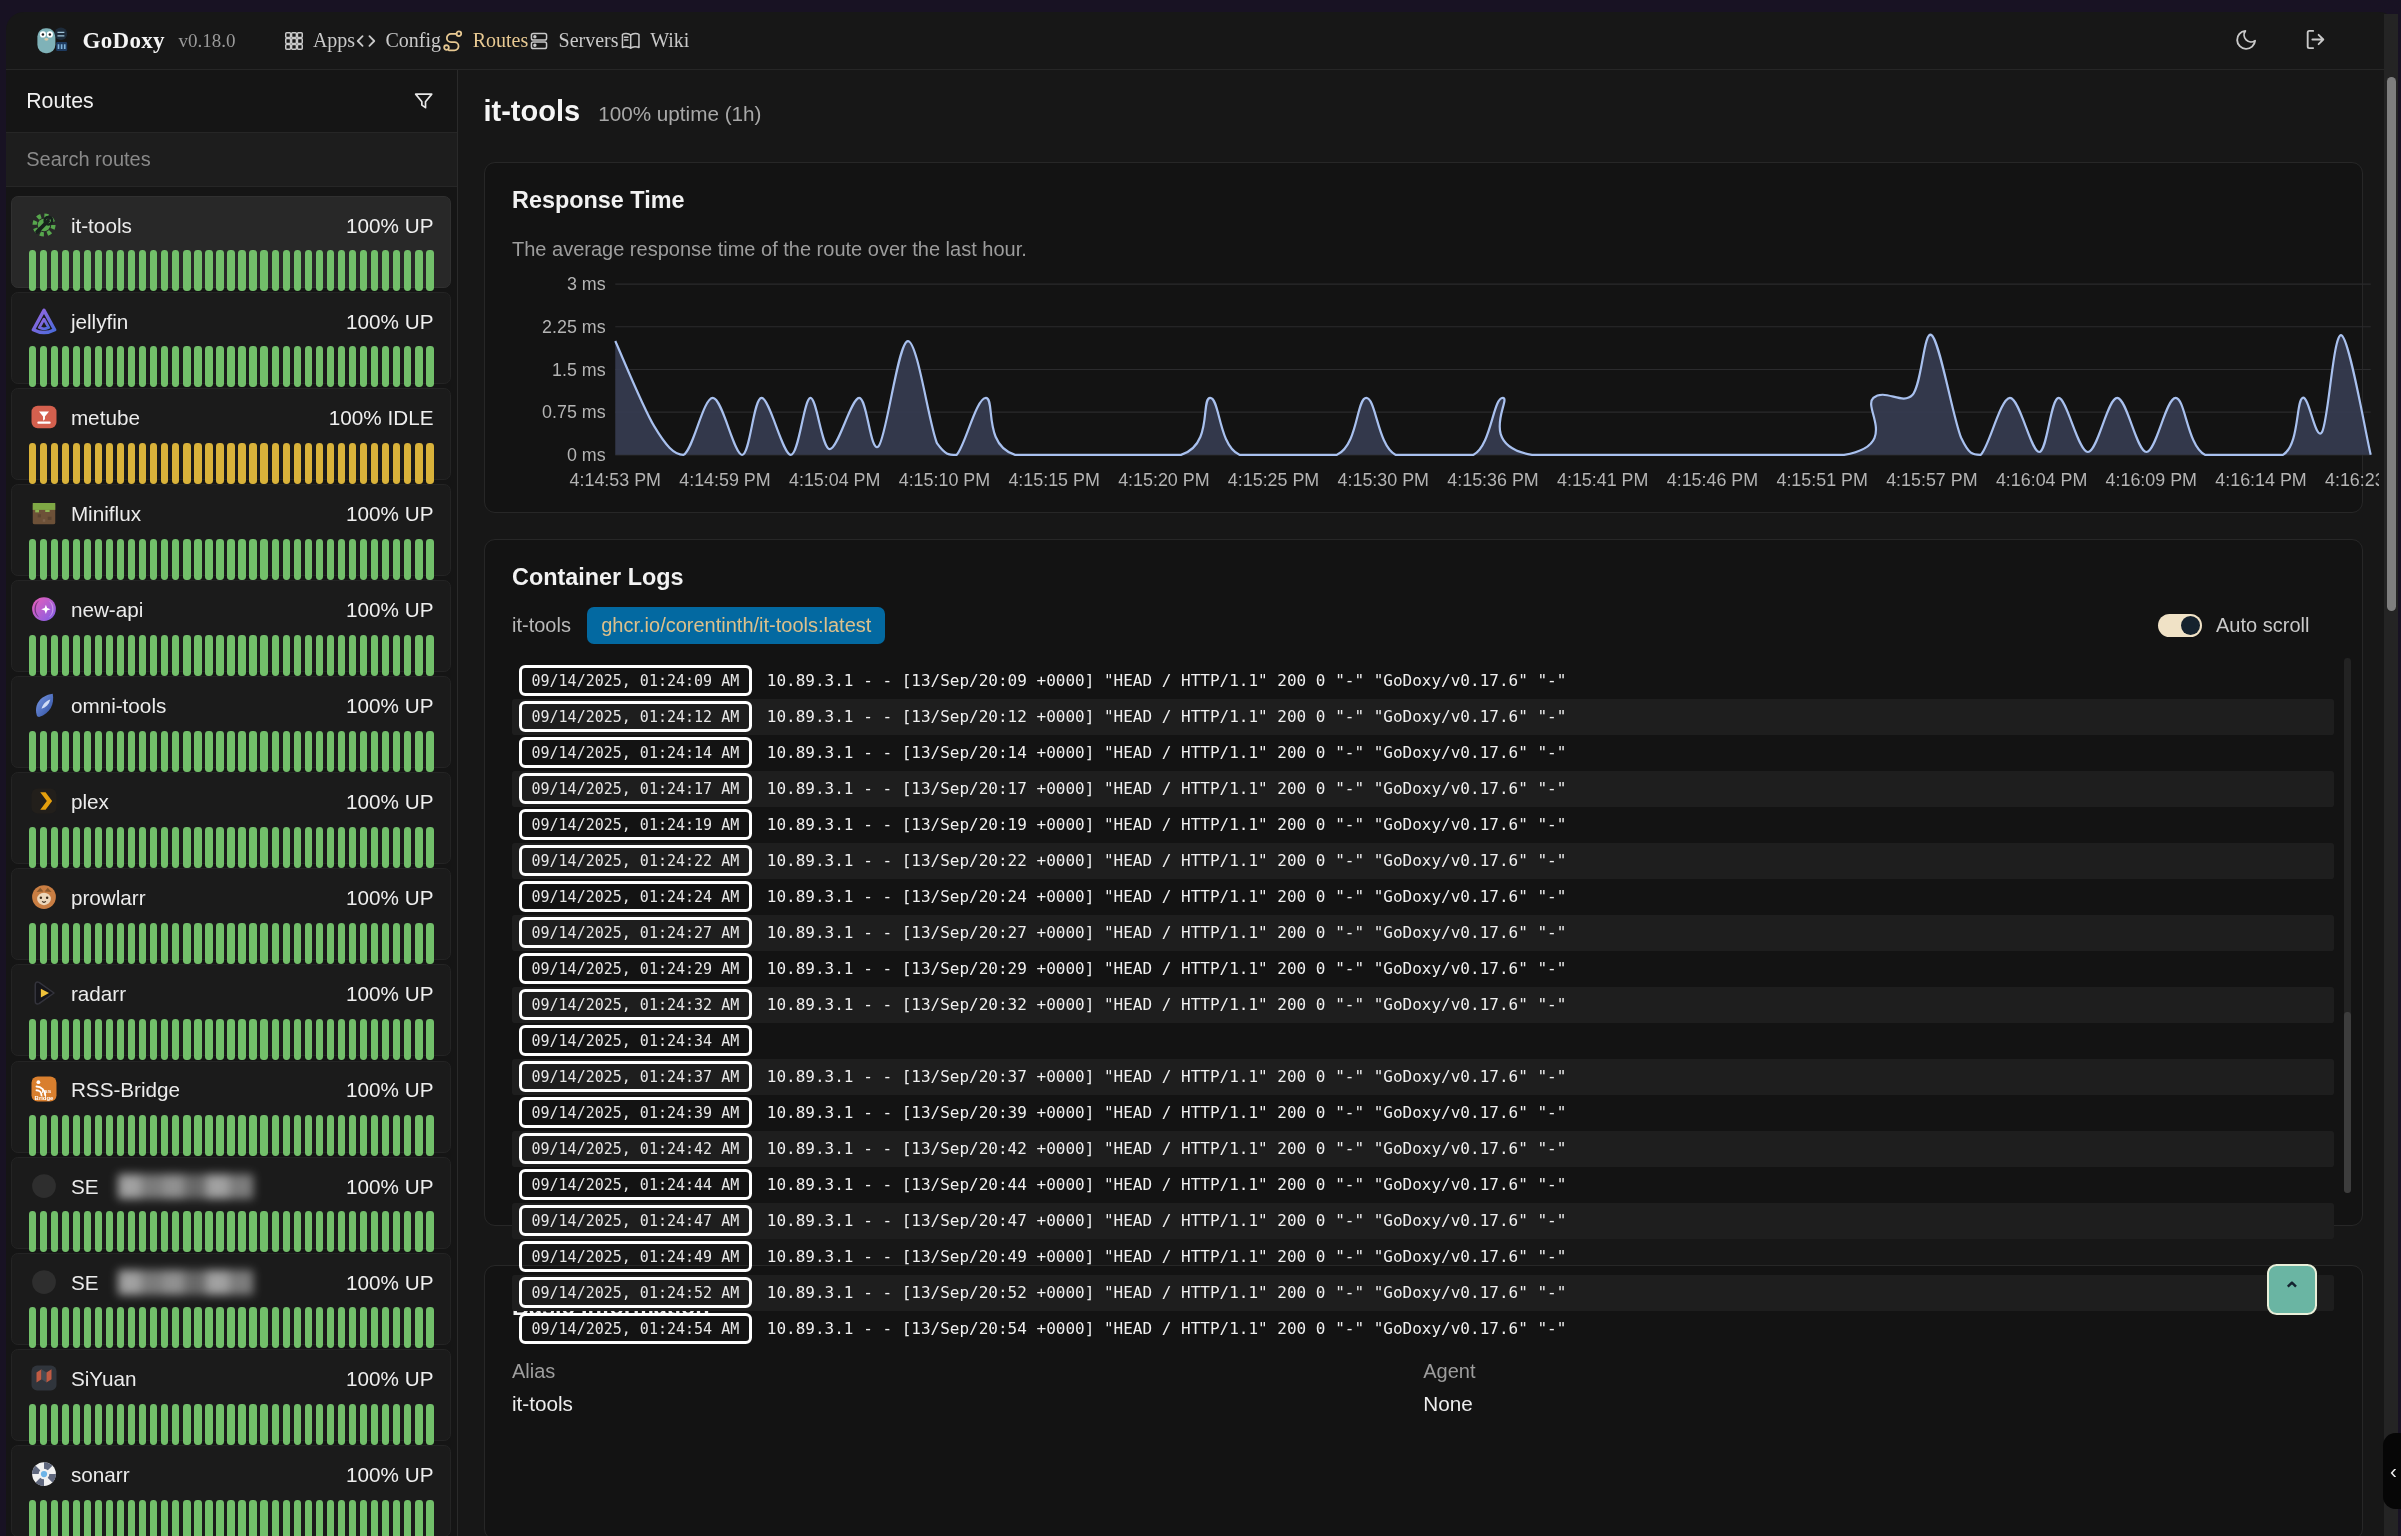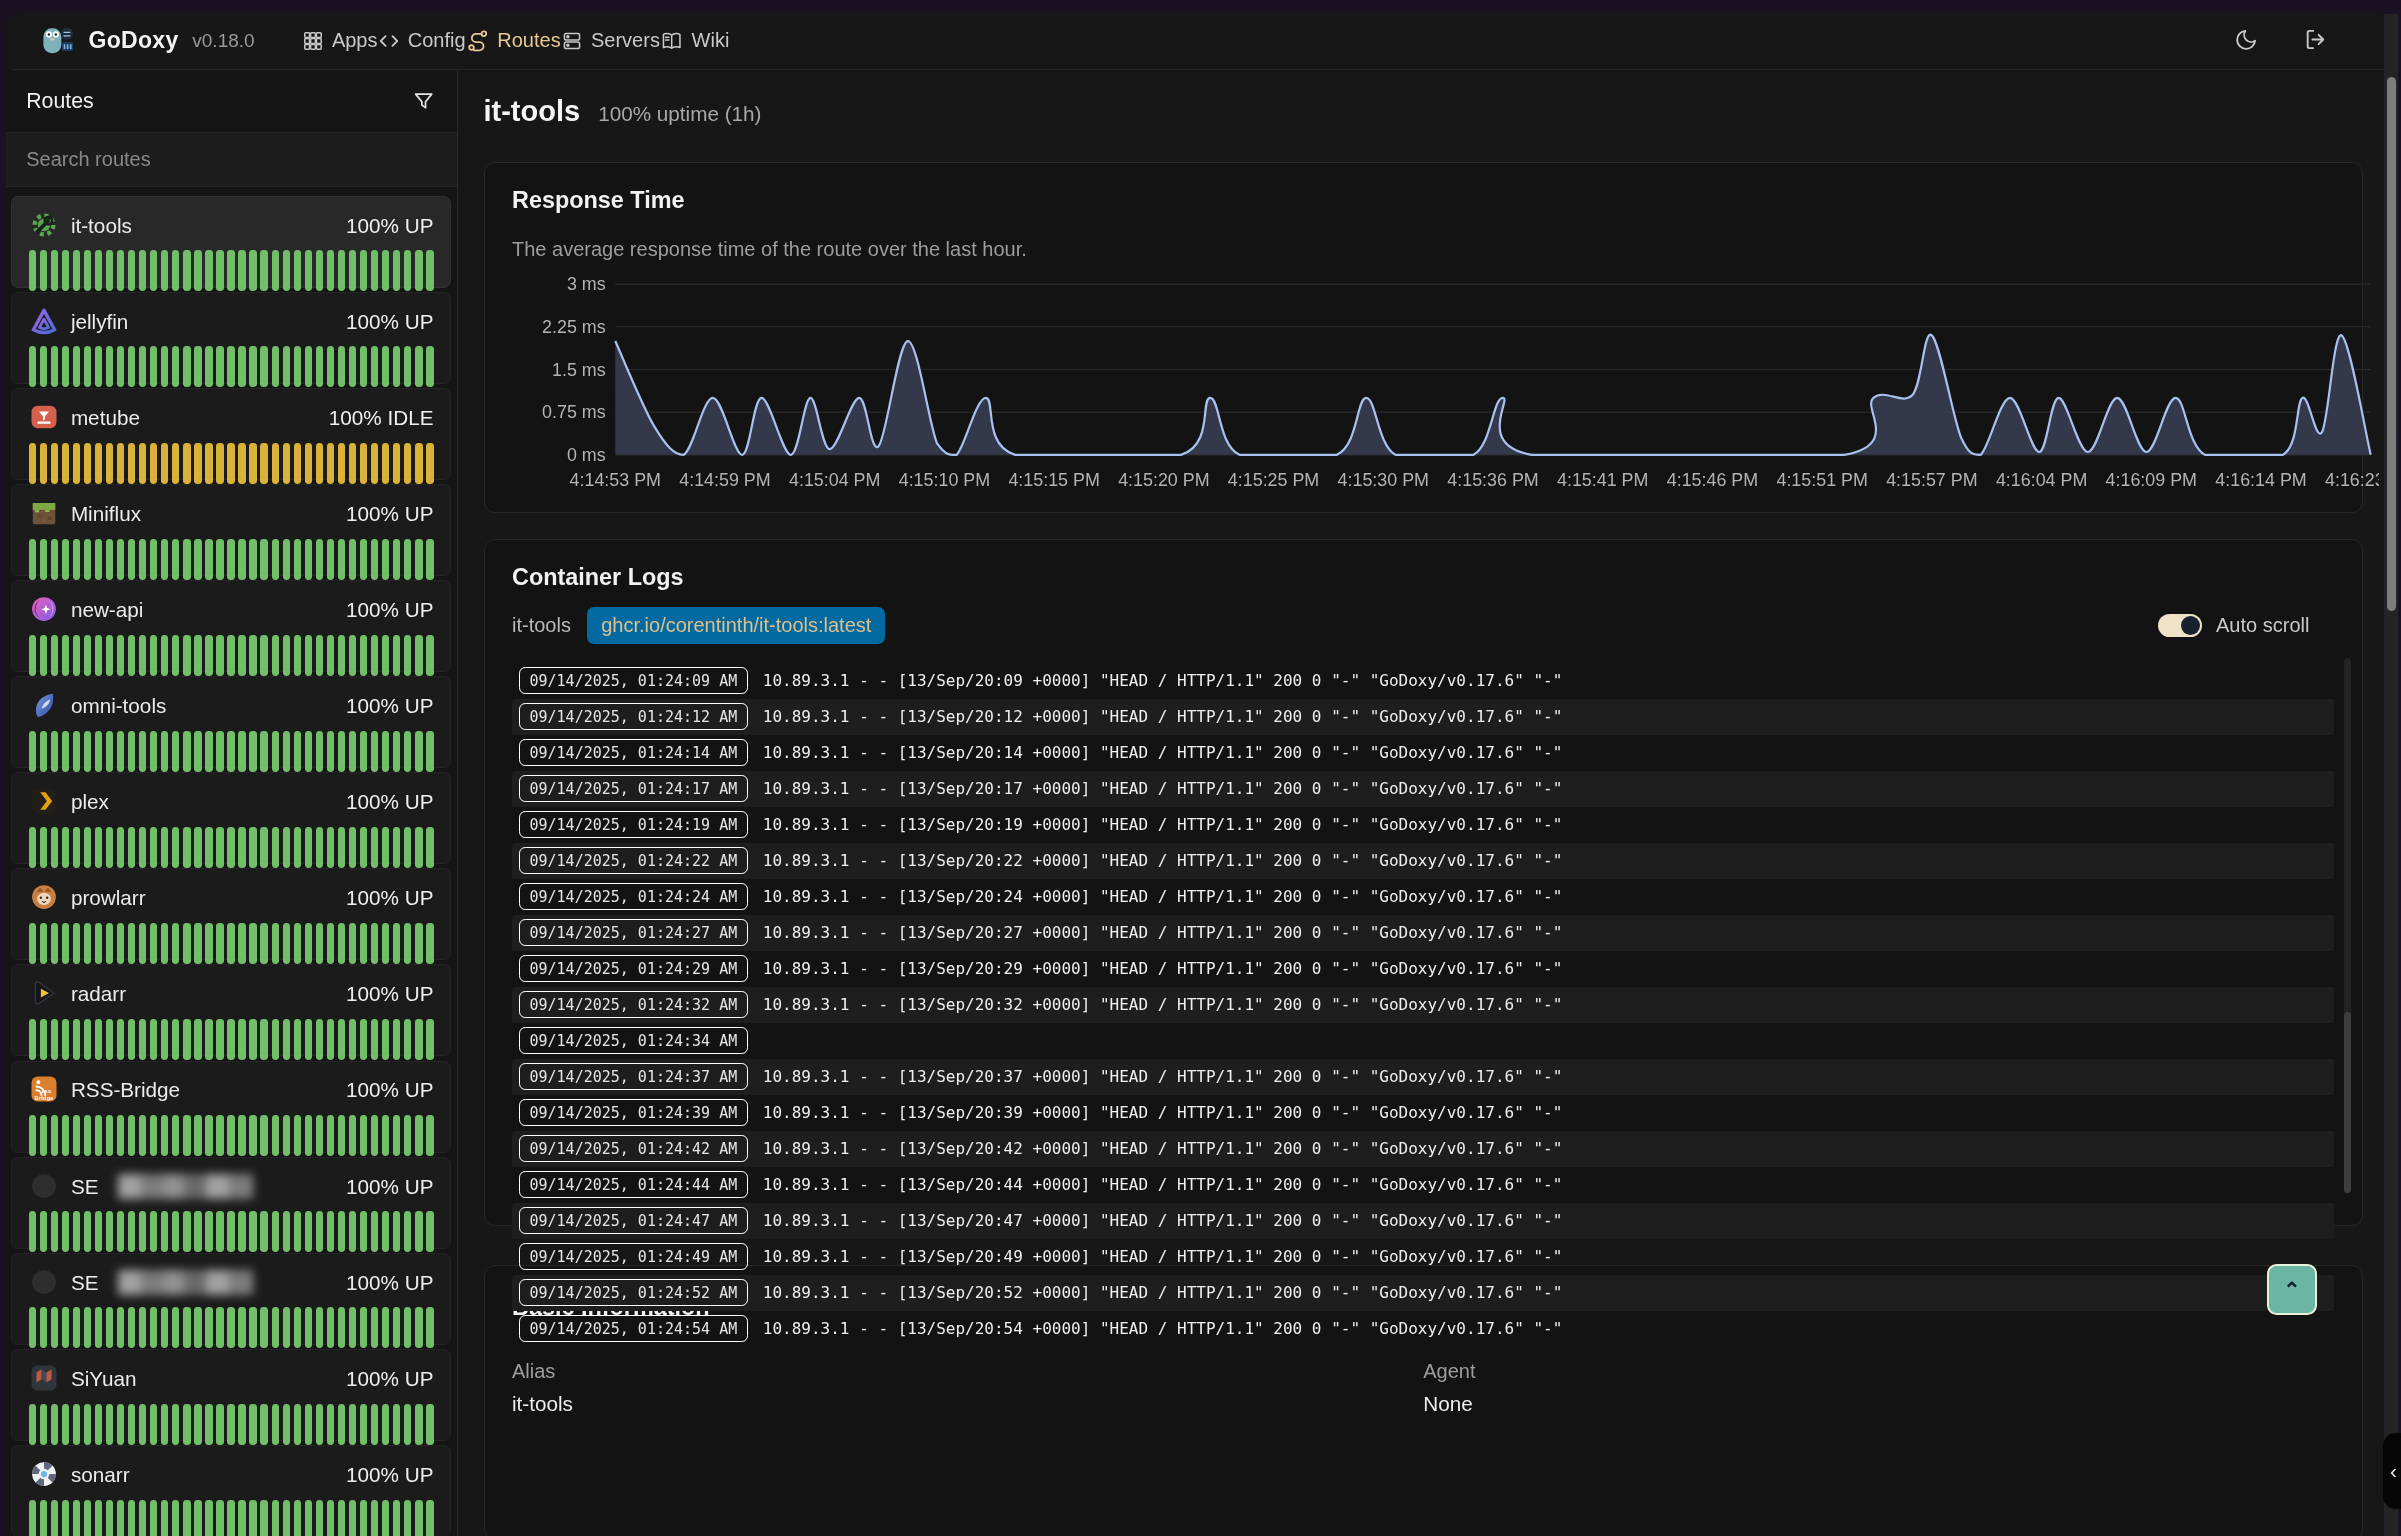--- a/index.html
+++ b/index.html
@@ -1,21 +1,21 @@
 <!DOCTYPE html>
 <html style="font-size:11px"><head>
 <meta charset="utf-8">
 <style>
   html,body{margin:0;padding:0;background:#181223;width:2401px;height:1537px;overflow:hidden;
     font-family:"Liberation Sans",sans-serif;-webkit-font-smoothing:antialiased;}
   .app{position:absolute;left:5.5px;right:4.1px;top:12.4px;bottom:0;background:#171717;
     border-radius:18px 18px 0 0;overflow:hidden;}
   
-  .navbar{position:absolute;left:6px;right:0;top:0;height:58px;display:flex;align-items:center;
-    padding:0 30px;border-bottom:0.7px solid #262626;box-sizing:border-box;}
+  .navbar{position:absolute;left:0;right:0;top:0;height:58px;display:flex;align-items:center;
+    padding:0 30px;border-bottom:0.7px solid #262626;box-sizing:border-box;font-family:Liberation Serif, serif;}
   .brand{display:flex;align-items:center;gap:11px;}
   .brand-name{font-size:23px;font-weight:bold;color:#f5f5f5;letter-spacing:0.3px;}
   .brand-ver{font-size:19px;color:#9a9a9a;margin-left:2.8px;}
   .nav-items{display:flex;align-items:center;margin-left:47px;}
   .nav-item{display:flex;align-items:center;gap:8.3px;font-size:20px;color:#c9c9c9;cursor:pointer;}
   .nav-item.active{color:#e8c992;}
   .nav-item svg{display:block;}
   .nav-right{margin-left:auto;display:flex;align-items:center;gap:44px;padding-right:39px;}
   
   .layout{position:absolute;left:0;right:0;top:58px;bottom:0;}
@@ -54,21 +54,21 @@
   .logs-meta{display:flex;align-items:center;gap:16.5px;margin-top:15px;height:39px;}
   .logs-app{font-size:20px;color:#b9b9b9;}
   .img-badge{background:#0369a1;color:#ddc08b;font-size:20px;padding:6.9px 13.8px;border-radius:6.9px;}
   .autoscroll{margin-left:auto;display:flex;align-items:center;gap:13.8px;padding-right:25px;}
   .toggle{width:44px;height:23.4px;border-radius:12.4px;background:#f0e2c6;position:relative;cursor:pointer;}
   .toggle .knob{position:absolute;right:2.1px;top:2.1px;width:19px;height:19px;border-radius:50%;background:#15222e;}
   .autoscroll-label{font-size:20px;color:#c9c9c9;}
   .log-list{margin-top:18px;font-family:"DejaVu Sans Mono",monospace;}
   .log-row{height:36px;display:flex;align-items:center;padding:0 6.9px;border-radius:2.8px;}
   .log-row.alt{background:#1e1e1e;}
-  .log-time{font-size:15px;color:#e6e6e6;border:1px solid #ffffff;border-radius:6.2px;
+  .log-time{font-size:15px;color:#e6e6e6;border:3px solid #ffffff;border-radius:6.2px;
     padding:3.4px 9.6px;margin-right:15px;white-space:nowrap;}
   .log-msg{font-size:16px;color:#f0f0f0;white-space:nowrap;}
   .log-scrollbar{position:absolute;right:11px;top:118px;bottom:32px;width:6.9px;background:#232323;border-radius:3.4px;}
   .log-scrollbar .thumb{position:absolute;bottom:0;width:6.9px;height:34%;background:#3d3d3d;border-radius:3.4px;}
   .scrolltop-btn{position:absolute;right:45px;top:724px;width:50px;height:51px;border-radius:9.6px;
     background:#6ab5a3;border:2.1px solid #e9efd9;box-sizing:border-box;display:flex;align-items:center;
     justify-content:center;color:#13222e;font-size:20.7px;font-weight:bold;cursor:pointer;}
   .basic-grid{display:grid;grid-template-columns:1fr 1fr;margin-top:39px;row-gap:48px;}
   .field-label{font-size:20px;color:#9d9d9d;}
   .field-value{font-size:20.7px;color:#eeeeee;margin-top:9.6px;}

